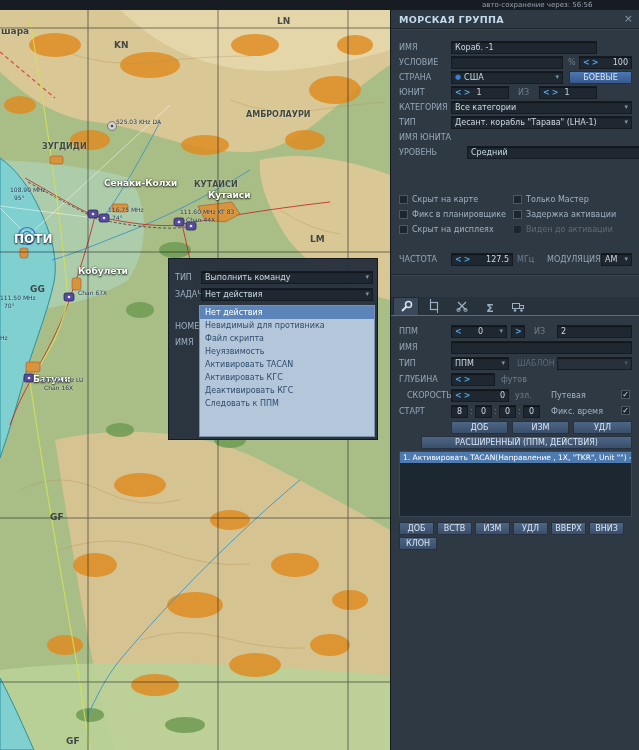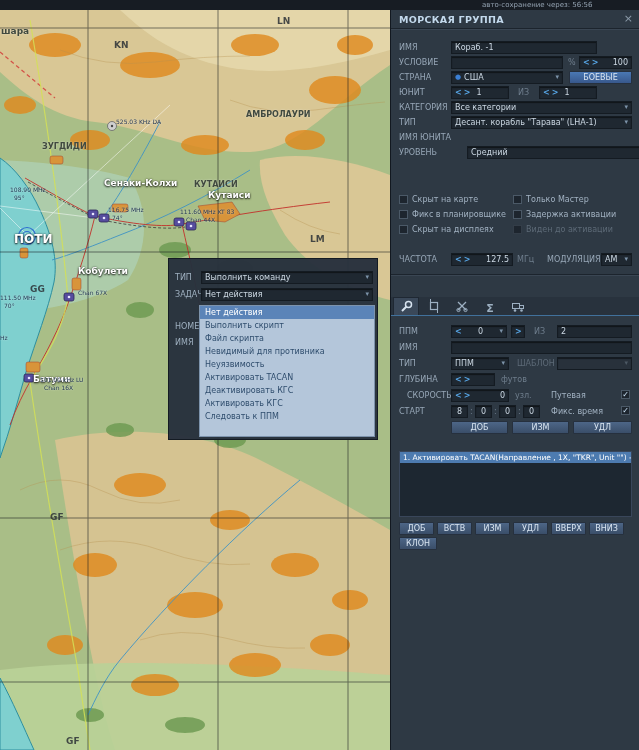--- a/index.html
+++ b/index.html
@@ -236,27 +236,26 @@
   </div>
   <div class="pp-lbl" style="left:6px;top:31px">ЗАДАЧА</div>
   <div class="fld dd" style="left:32px;top:29px;width:172px">
     <span class="val">Нет действия</span>
     <span class="caret">▾</span>
   </div>
   <div class="pp-lbl" style="left:6px;top:63px">НОМЕР</div>
   <div class="pp-lbl" style="left:6px;top:79px">ИМЯ</div>
   <div id="task-list">
     <div class="opt sel">Нет действия</div>
-    <div class="opt">Выполнить скрипт</div>
+    <div class="opt">Невидимый для противника</div>
     <div class="opt">Файл скрипта</div>
-    <div class="opt">Невидимый для противника</div>
     <div class="opt">Неуязвимость</div>
     <div class="opt">Активировать TACAN</div>
+    <div class="opt">Активировать КГС</div>
     <div class="opt">Деактивировать КГС</div>
-    <div class="opt">Активировать КГС</div>
     <div class="opt">Следовать к ППМ</div>
   </div>
 </div>
 
 <div id="panel">
   <div class="p-title" style="left:8px;top:4px">МОРСКАЯ ГРУППА</div>
   <div class="p-close" style="right:6px;top:2px">×</div>
   <div class="hr" style="top:18px"></div>
 
   <div class="lbl" style="left:8px;top:33px">ИМЯ</div>
@@ -430,20 +429,21 @@
   <div class="fld" style="left:132px;top:395px;width:17px;text-align:center">0</div>
   <div class="cb-lbl" style="left:160px;top:397px">Фикс. время</div>
   <div class="cb" style="left:230px;top:396px">
     <span>✓</span>
   </div>
 
   <div class="btn" style="left:60px;top:411px;width:57px">ДОБ</div>
   <div class="btn" style="left:121px;top:411px;width:57px">ИЗМ</div>
   <div class="btn" style="left:182px;top:411px;width:59px">УДЛ</div>
 
+  <div class="btn" style="left:30px;top:426px;width:211px">РАСШИРЕННЫЙ (ППМ, ДЕЙСТВИЯ)</div>
 
   <div id="actlist">
     <div class="act sel">1. Активировать TACAN(Направление , 1X, "TKR", Unit "")  -a</div>
   </div>
 
   <div class="btn" style="left:8px;top:512px;width:35px">ДОБ</div>
   <div class="btn" style="left:46px;top:512px;width:35px">ВСТВ</div>
   <div class="btn" style="left:84px;top:512px;width:35px">ИЗМ</div>
   <div class="btn" style="left:122px;top:512px;width:35px">УДЛ</div>
   <div class="btn" style="left:160px;top:512px;width:35px">ВВЕРХ</div>

